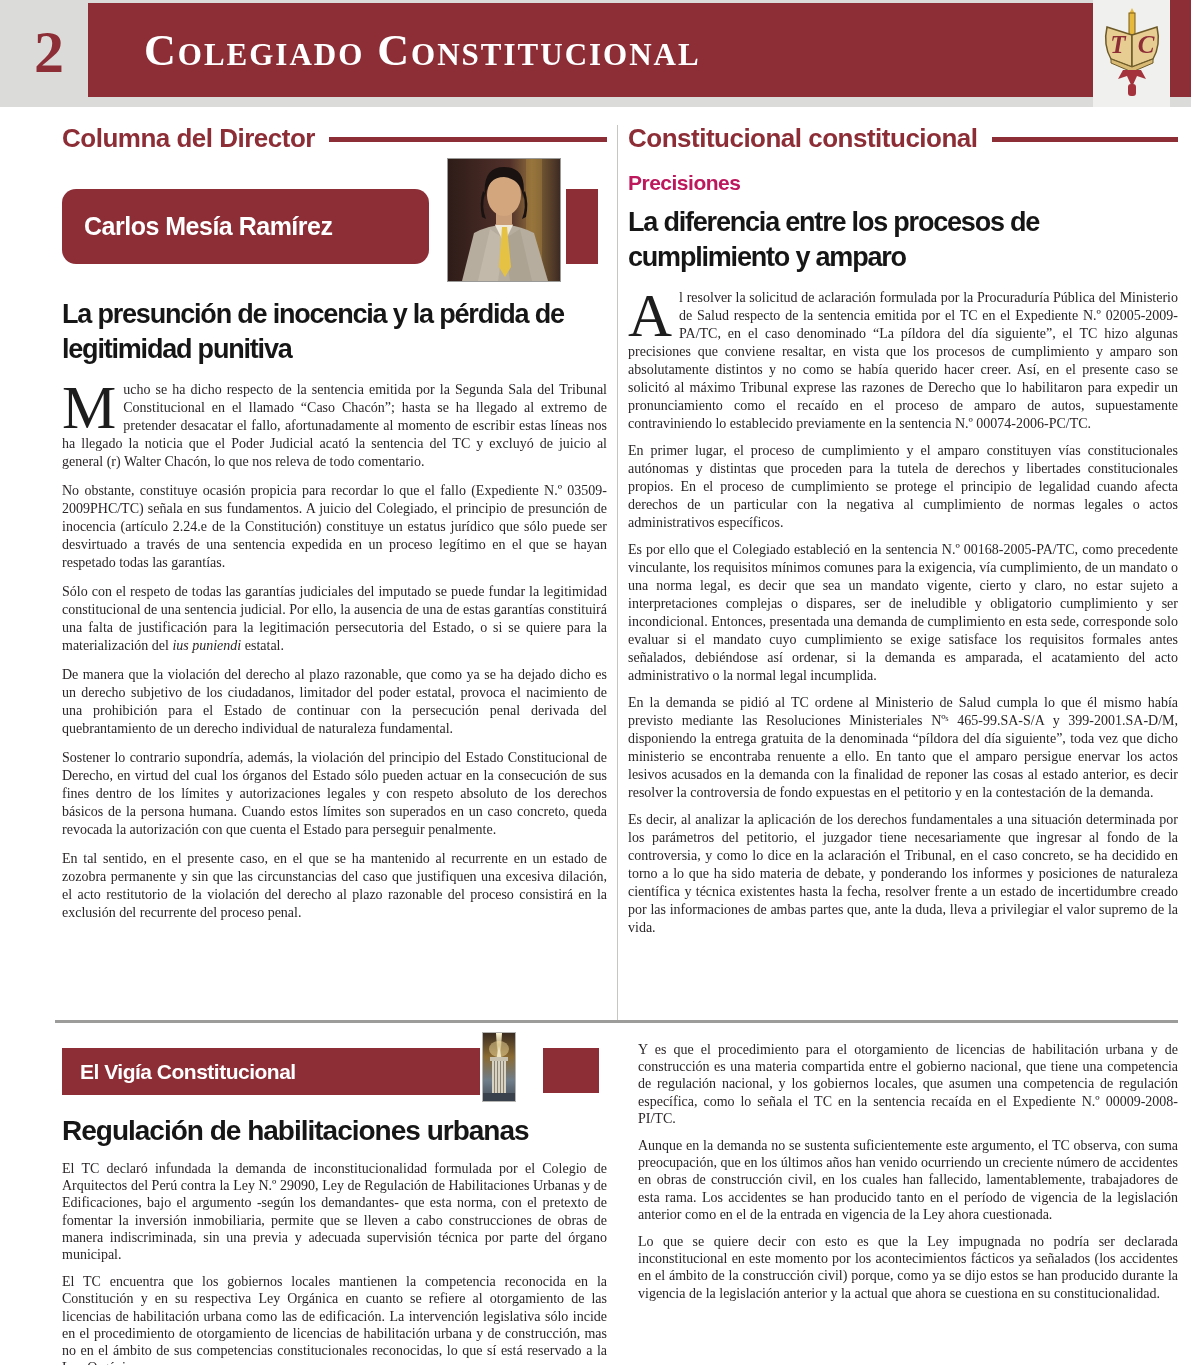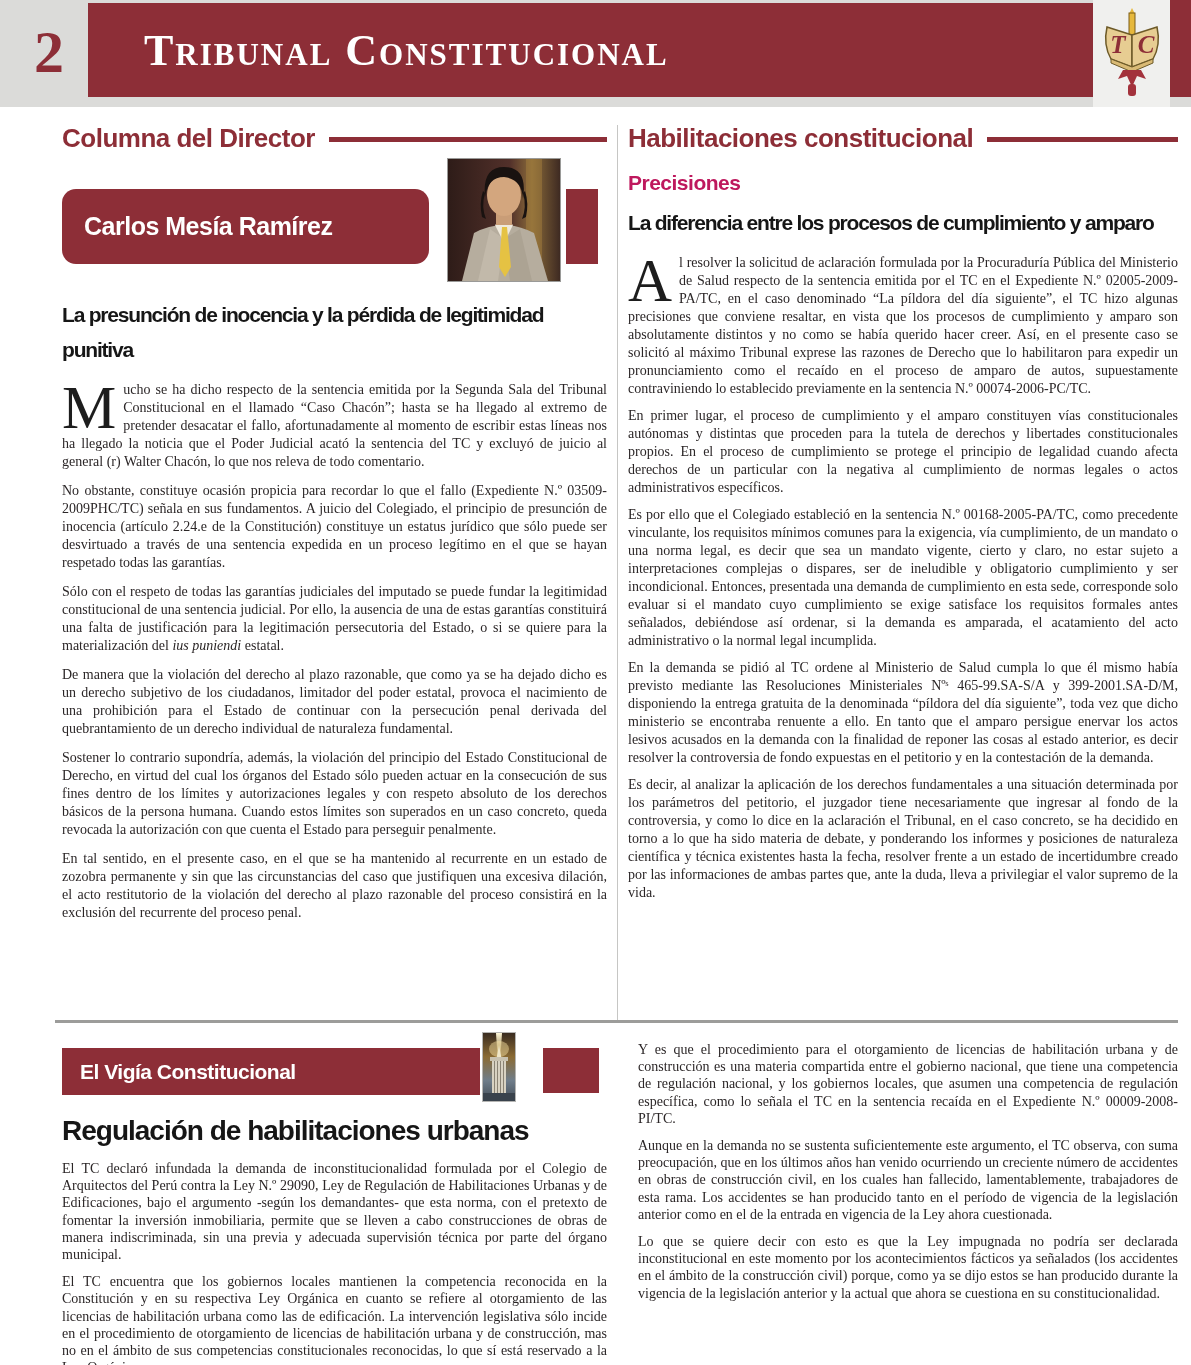--- a/index.html
+++ b/index.html
@@ -15,21 +15,21 @@
             font-variant:small-caps;font-weight:700;font-size:44px;letter-spacing:2px;line-height:48px;}
   .logo-box{position:absolute;top:0;left:1093px;width:77px;height:107px;background:#f0f0ee;
             display:flex;align-items:center;justify-content:center;}
   .header-right-strip{position:absolute;top:0;left:1170px;width:21px;height:97px;background:#8d2e37;}
 
   
   .section-row{display:flex;align-items:center;height:34px;}
   .section-title{font-family:"Liberation Sans",sans-serif;font-weight:700;font-size:26px;
                  letter-spacing:-0.5px;color:#8d2e37;white-space:nowrap;}
   .section-rule{flex:1;height:5px;background:#8d2e37;margin-left:14px;margin-top:2px;}
-  .headline{font-family:"Liberation Sans",sans-serif;font-weight:700;font-size:21px;line-height:35px;
+  .headline{font-family:"Liberation Sans",sans-serif;font-weight:700;font-size:27px;line-height:35px;
             letter-spacing:-1.2px;color:#161616;margin:10px 0 14px 0;}
   .kicker{font-family:"Liberation Sans",sans-serif;font-weight:700;font-size:21px;
           letter-spacing:-0.5px;color:#be185d;margin:16px 0 10px 0;}
   p.body{font-size:14px;line-height:18px;text-align:justify;margin:0 0 11px 0;}
   .col-r p.body{margin-bottom:9px;}
   .dropcap{float:left;font-size:61px;line-height:47px;padding:3px 7px 0 0;color:#1d1d1d;}
   .ital{font-style:italic;}
 
   
   .main{position:absolute;top:121px;left:62px;width:1116px;display:flex;align-items:stretch;height:899px;justify-content:flex-end;}
@@ -62,21 +62,21 @@
   .b-r p.bbody:first-child{margin-top:8px;}
 </style>
 </head>
 <body>
 
 <div class="page">
 
   <div class="header-strip">
     <div class="page-num">2</div>
     <div class="header-band">
-      <div class="masthead">Tribunal Constitucional</div>
+      <div class="masthead">Colegiado Constitucional</div>
     </div>
     <div class="logo-box">
       <svg width="62" height="94" viewBox="0 0 62 94">
         <path d="M31 1 L34 7 L28 7 Z" fill="#e6b83c"></path>
         <rect x="28" y="6" width="6" height="64" fill="#e6b83c" stroke="#7a5c18" stroke-width="1"></rect>
         <path d="M31 28 L6 20 Q2 38 10 52 L31 60 Z" fill="#e7cd92" stroke="#6d5a28" stroke-width="1.5"></path>
         <path d="M31 28 L56 20 Q60 38 52 52 L31 60 Z" fill="#e7cd92" stroke="#6d5a28" stroke-width="1.5"></path>
         <path d="M10 52 L31 60 L52 52 L52 56 L31 65 L10 56 Z" fill="#d9ba75" stroke="#6d5a28" stroke-width="1"></path>
         <text x="17" y="46" font-family="Liberation Serif, serif" font-size="25" font-style="italic" font-weight="bold" fill="#8d2e37" text-anchor="middle">T</text>
         <text x="45" y="46" font-family="Liberation Serif, serif" font-size="25" font-style="italic" font-weight="bold" fill="#8d2e37" text-anchor="middle">C</text>
@@ -133,21 +133,21 @@
       <p class="body"><span>Sólo con el respeto de todas las garantías judiciales del imputado se puede fundar la legitimidad constitucional de una sentencia judicial. Por ello, la ausencia de una de estas garantías constituirá una falta de justificación para la legitimación persecutoria del Estado, o si se quiere para la materialización del </span><span class="ital">ius puniendi</span><span> estatal.</span></p>
       <p class="body">De manera que la violación del derecho al plazo razonable, que como ya se ha dejado dicho es un derecho subjetivo de los ciudadanos, limitador del poder estatal, provoca el nacimiento de una prohibición para el Estado de continuar con la persecución penal derivada del quebrantamiento de un derecho individual de naturaleza fundamental.</p>
       <p class="body">Sostener lo contrario supondría, además, la violación del principio del Estado Constitucional de Derecho, en virtud del cual los órganos del Estado sólo pueden actuar en la consecución de sus fines dentro de los límites y autorizaciones legales y con respeto absoluto de los derechos básicos de la persona humana. Cuando estos límites son superados en un caso concreto, queda revocada la autorización con que cuenta el Estado para perseguir penalmente.</p>
       <p class="body">En tal sentido, en el presente caso, en el que se ha mantenido al recurrente en un estado de zozobra permanente y sin que las circunstancias del caso que justifiquen una excesiva dilación, el acto restitutorio de la violación del derecho al plazo razonable del proceso consistirá en la exclusión del recurrente del proceso penal.</p>
     </div>
 
     <div class="v-divider"></div>
 
     <div class="col-r">
       <div class="section-row">
-        <span class="section-title">Habilitaciones constitucional</span>
+        <span class="section-title">Constitucional constitucional</span>
         <span class="section-rule"></span>
       </div>
       <div class="kicker">Precisiones</div>
       <h1 class="headline">La diferencia entre los procesos de cumplimiento y amparo</h1>
 
       <p class="body"><span class="dropcap">A</span><span>l resolver la solicitud de aclaración formulada por la Procuraduría Pública del Ministerio de Salud respecto de la sentencia emitida por el TC en el Expediente N.º 02005-2009-PA/TC, en el caso denominado “La píldora del día siguiente”, el TC hizo algunas precisiones que conviene resaltar, en vista que los procesos de cumplimiento y amparo son absolutamente distintos y no como se había querido hacer creer. Así, en el presente caso se solicitó al máximo Tribunal exprese las razones de Derecho que lo habilitaron para expedir un pronunciamiento como el recaído en el proceso de amparo de autos, supuestamente contraviniendo lo establecido previamente en la sentencia N.º 00074-2006-PC/TC.</span></p>
       <p class="body">En primer lugar, el proceso de cumplimiento y el amparo constituyen vías constitucionales autónomas y distintas que proceden para la tutela de derechos y libertades constitucionales propios. En el proceso de cumplimiento se protege el principio de legalidad cuando afecta derechos de un particular con la negativa al cumplimiento de normas legales o actos administrativos específicos.</p>
       <p class="body">Es por ello que el Colegiado estableció en la sentencia N.º 00168-2005-PA/TC, como precedente vinculante, los requisitos mínimos comunes para la exigencia, vía cumplimiento, de un mandato o una norma legal, es decir que sea un mandato vigente, cierto y claro, no estar sujeto a interpretaciones complejas o dispares, ser de ineludible y obligatorio cumplimiento y ser incondicional. Entonces, presentada una demanda de cumplimiento en esta sede, corresponde solo evaluar si el mandato cuyo cumplimiento se exige satisface los requisitos formales antes señalados, debiéndose así ordenar, si la demanda es amparada, el acatamiento del acto administrativo o la normal legal incumplida.</p>
       <p class="body">En la demanda se pidió al TC ordene al Ministerio de Salud cumpla lo que él mismo había previsto mediante las Resoluciones Ministeriales Nºˢ 465-99.SA-S/A y 399-2001.SA-D/M, disponiendo la entrega gratuita de la denominada “píldora del día siguiente”, toda vez que dicho ministerio se encontraba renuente a ello. En tanto que el amparo persigue enervar los actos lesivos acusados en la demanda con la finalidad de reponer las cosas al estado anterior, es decir resolver la controversia de fondo expuestas en el petitorio y en la contestación de la demanda.</p>
       <p class="body">Es decir, al analizar la aplicación de los derechos fundamentales a una situación determinada por los parámetros del petitorio, el juzgador tiene necesariamente que ingresar al fondo de la controversia, y como lo dice en la aclaración el Tribunal, en el caso concreto, se ha decidido en torno a lo que ha sido materia de debate, y ponderando los informes y posiciones de naturaleza científica y técnica existentes hasta la fecha, resolver frente a un estado de incertidumbre creado por las informaciones de ambas partes que, ante la duda, lleva a privilegiar el valor supremo de la vida.</p>

